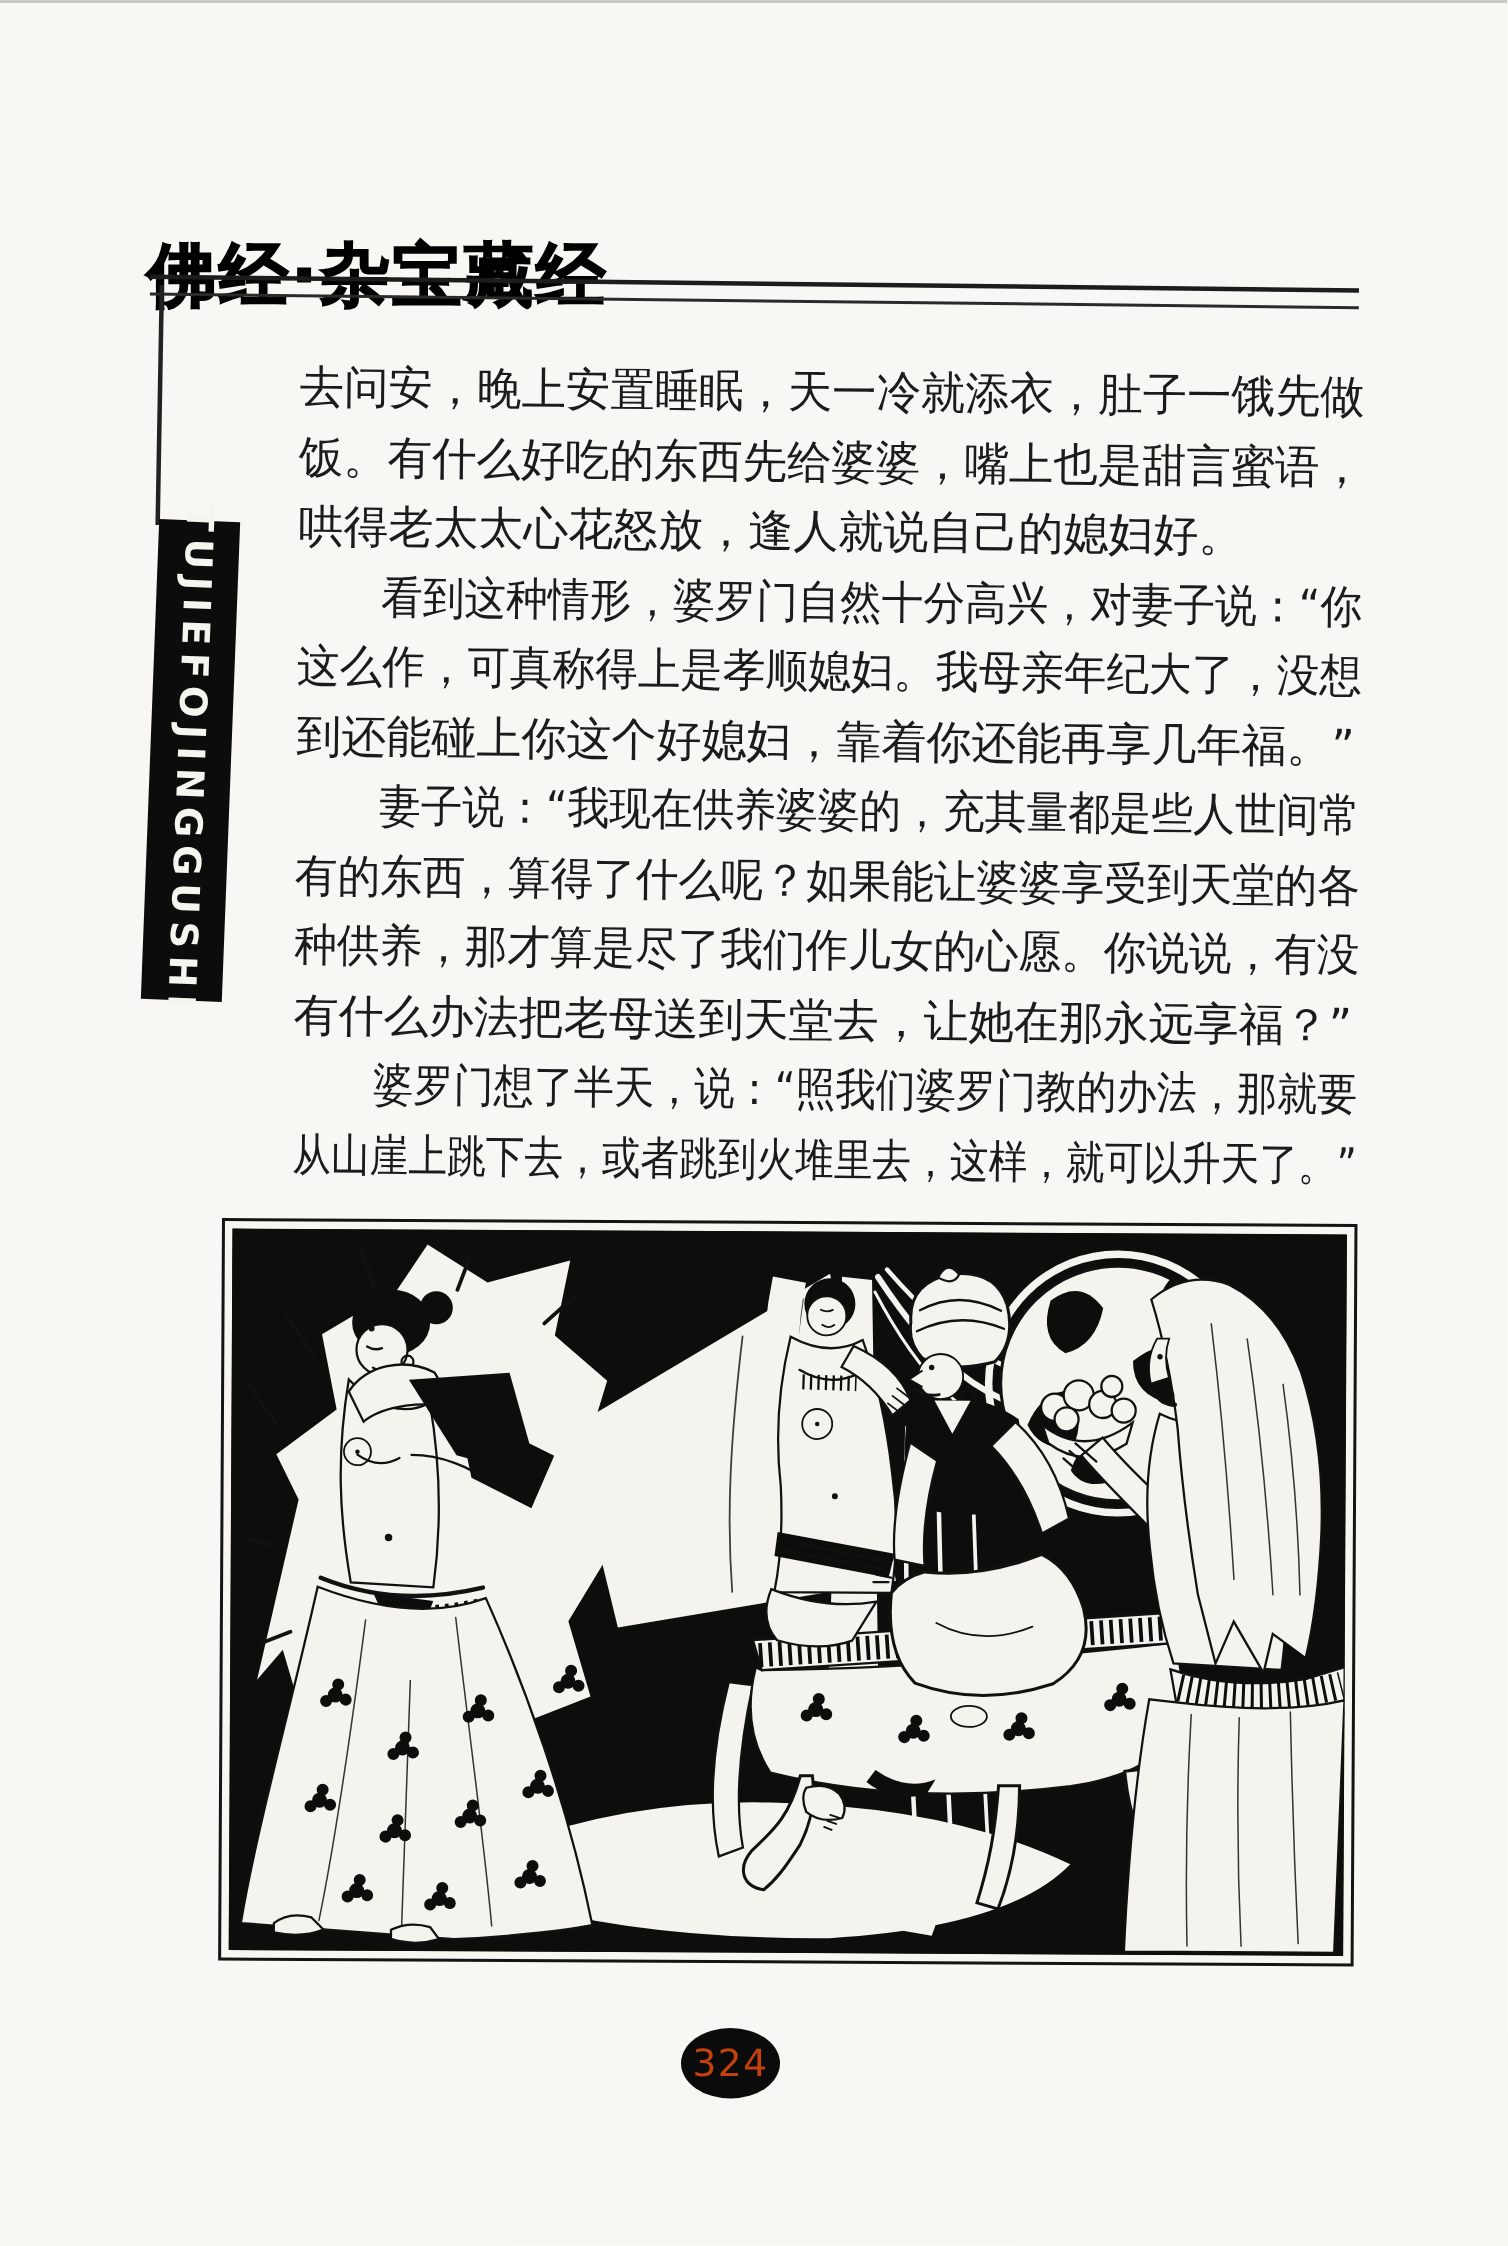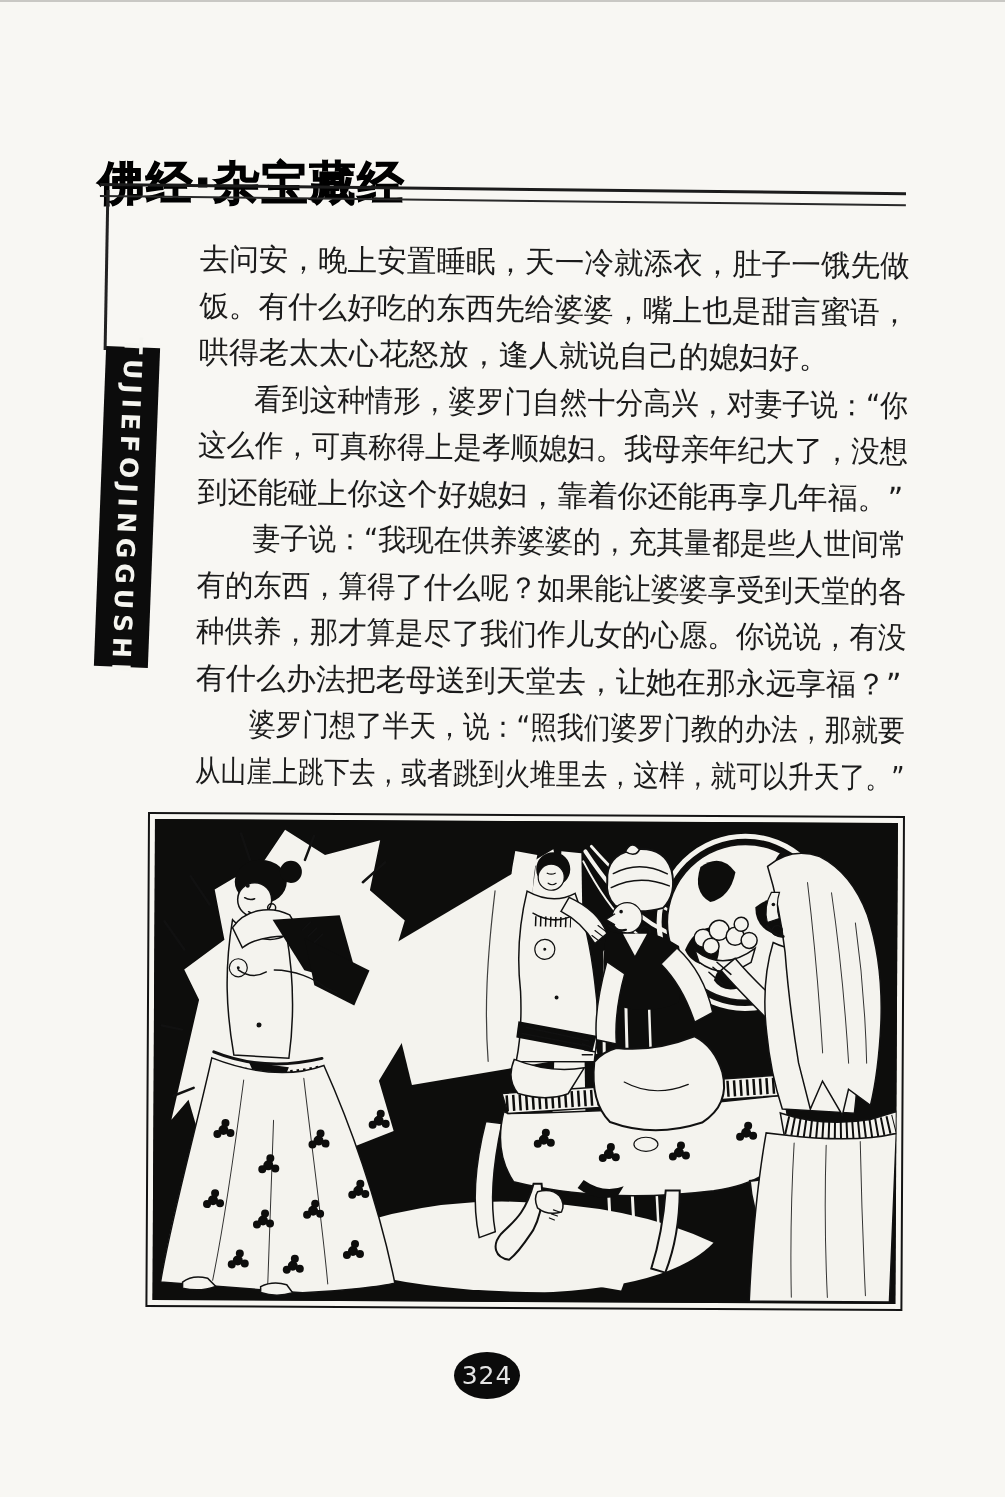--- a/index.html
+++ b/index.html
@@ -49,21 +49,21 @@
     position:absolute; left:148px; top:812px; width:757px; height:495px;
     box-sizing:border-box; border:2.5px solid #141414; background:#f7f6f1;
     padding:5px; margin:0; transform:rotate(0.3deg); transform-origin:top left;
   }
   .figure svg{display:block; width:100%; height:100%; background:#0e0e0d;}
   
   .pageno{
     position:absolute; left:454px; top:1352px; width:66px; height:47px;
     background:#0b0b0b; border-radius:50%;
     display:flex; align-items:center; justify-content:center;
-    color:#e5e5e5; font-size:25px; letter-spacing:1px;
+    color:#c2410c; font-size:25px; letter-spacing:1px;
   }
   .ink-line{stroke:#111;fill:none;stroke-linecap:round;}
   .wfill{fill:#f4f3ee;}
   .bfill{fill:#0d0d0c;}
 </style>
 </head>
 <body>
 
 <div class="page">
   <div class="scan-top"></div>

